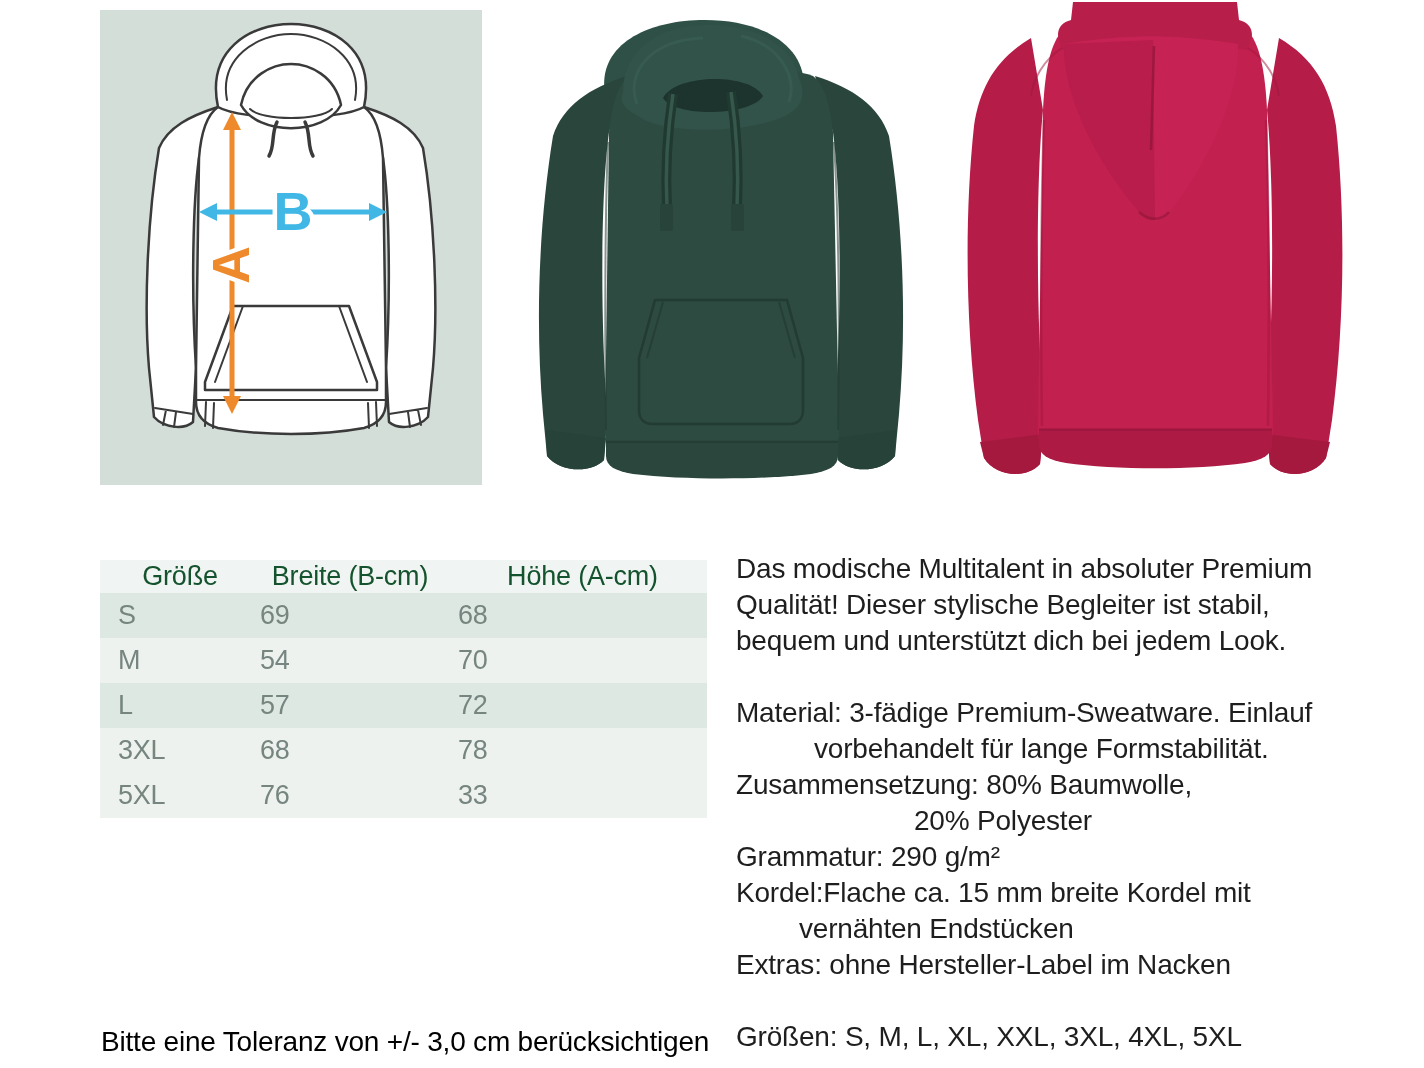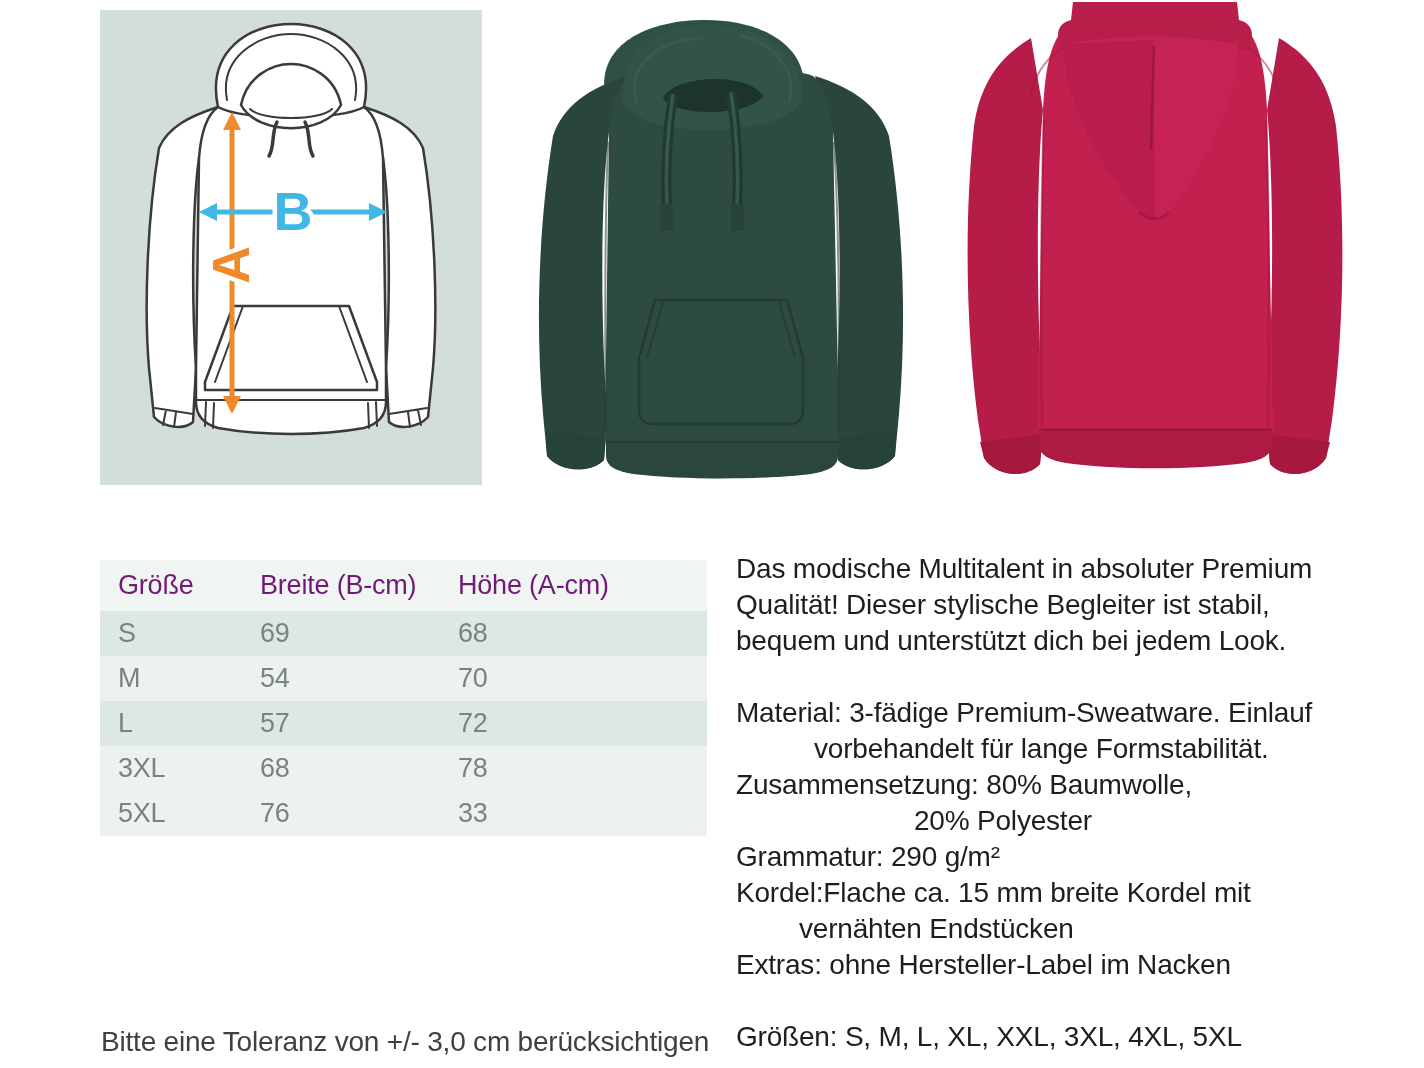--- a/index.html
+++ b/index.html
@@ -28,31 +28,31 @@
     width: 607px;
     border-collapse: collapse;
     table-layout: fixed;
     font-size: 27px; letter-spacing: -0.2px;
     color: #76857f;
   }
   .size-table col.c1 { width: 142px; }
   .size-table col.c2 { width: 198px; }
   .size-table col.c3 { width: 267px; }
   .size-table th {
-    height: 51px; background: #f0f4f2;
-    font-weight: 400; text-align: left;
-    padding: 0 0 0 18px; color: #701a75;
+    height: 33px; background: #f0f4f2;
+    font-weight: 400; text-align: center;
+    padding: 0 0 0 18px; color: #14532d;
   }
   .size-table td { height: 45px; padding: 0 0 0 18px; }
   .size-table tr.row-dark td  { background: #dee8e3; }
   .size-table tr.row-light td { background: #edf2ef; }
 
   .tolerance-note {
     position: absolute; left: 101px; top: 1026px;
-    font-size: 28px; letter-spacing: -0.2px; color: #404040;
+    font-size: 28px; letter-spacing: -0.2px; color: #000000;
   }
 
   
   .description {
     position: absolute; left: 736px; top: 551px;
     width: 690px;
     font-size: 28px; line-height: 36px; letter-spacing: -0.2px;
     color: #1e1e1e;
   }
   .description .line { white-space: nowrap; }

